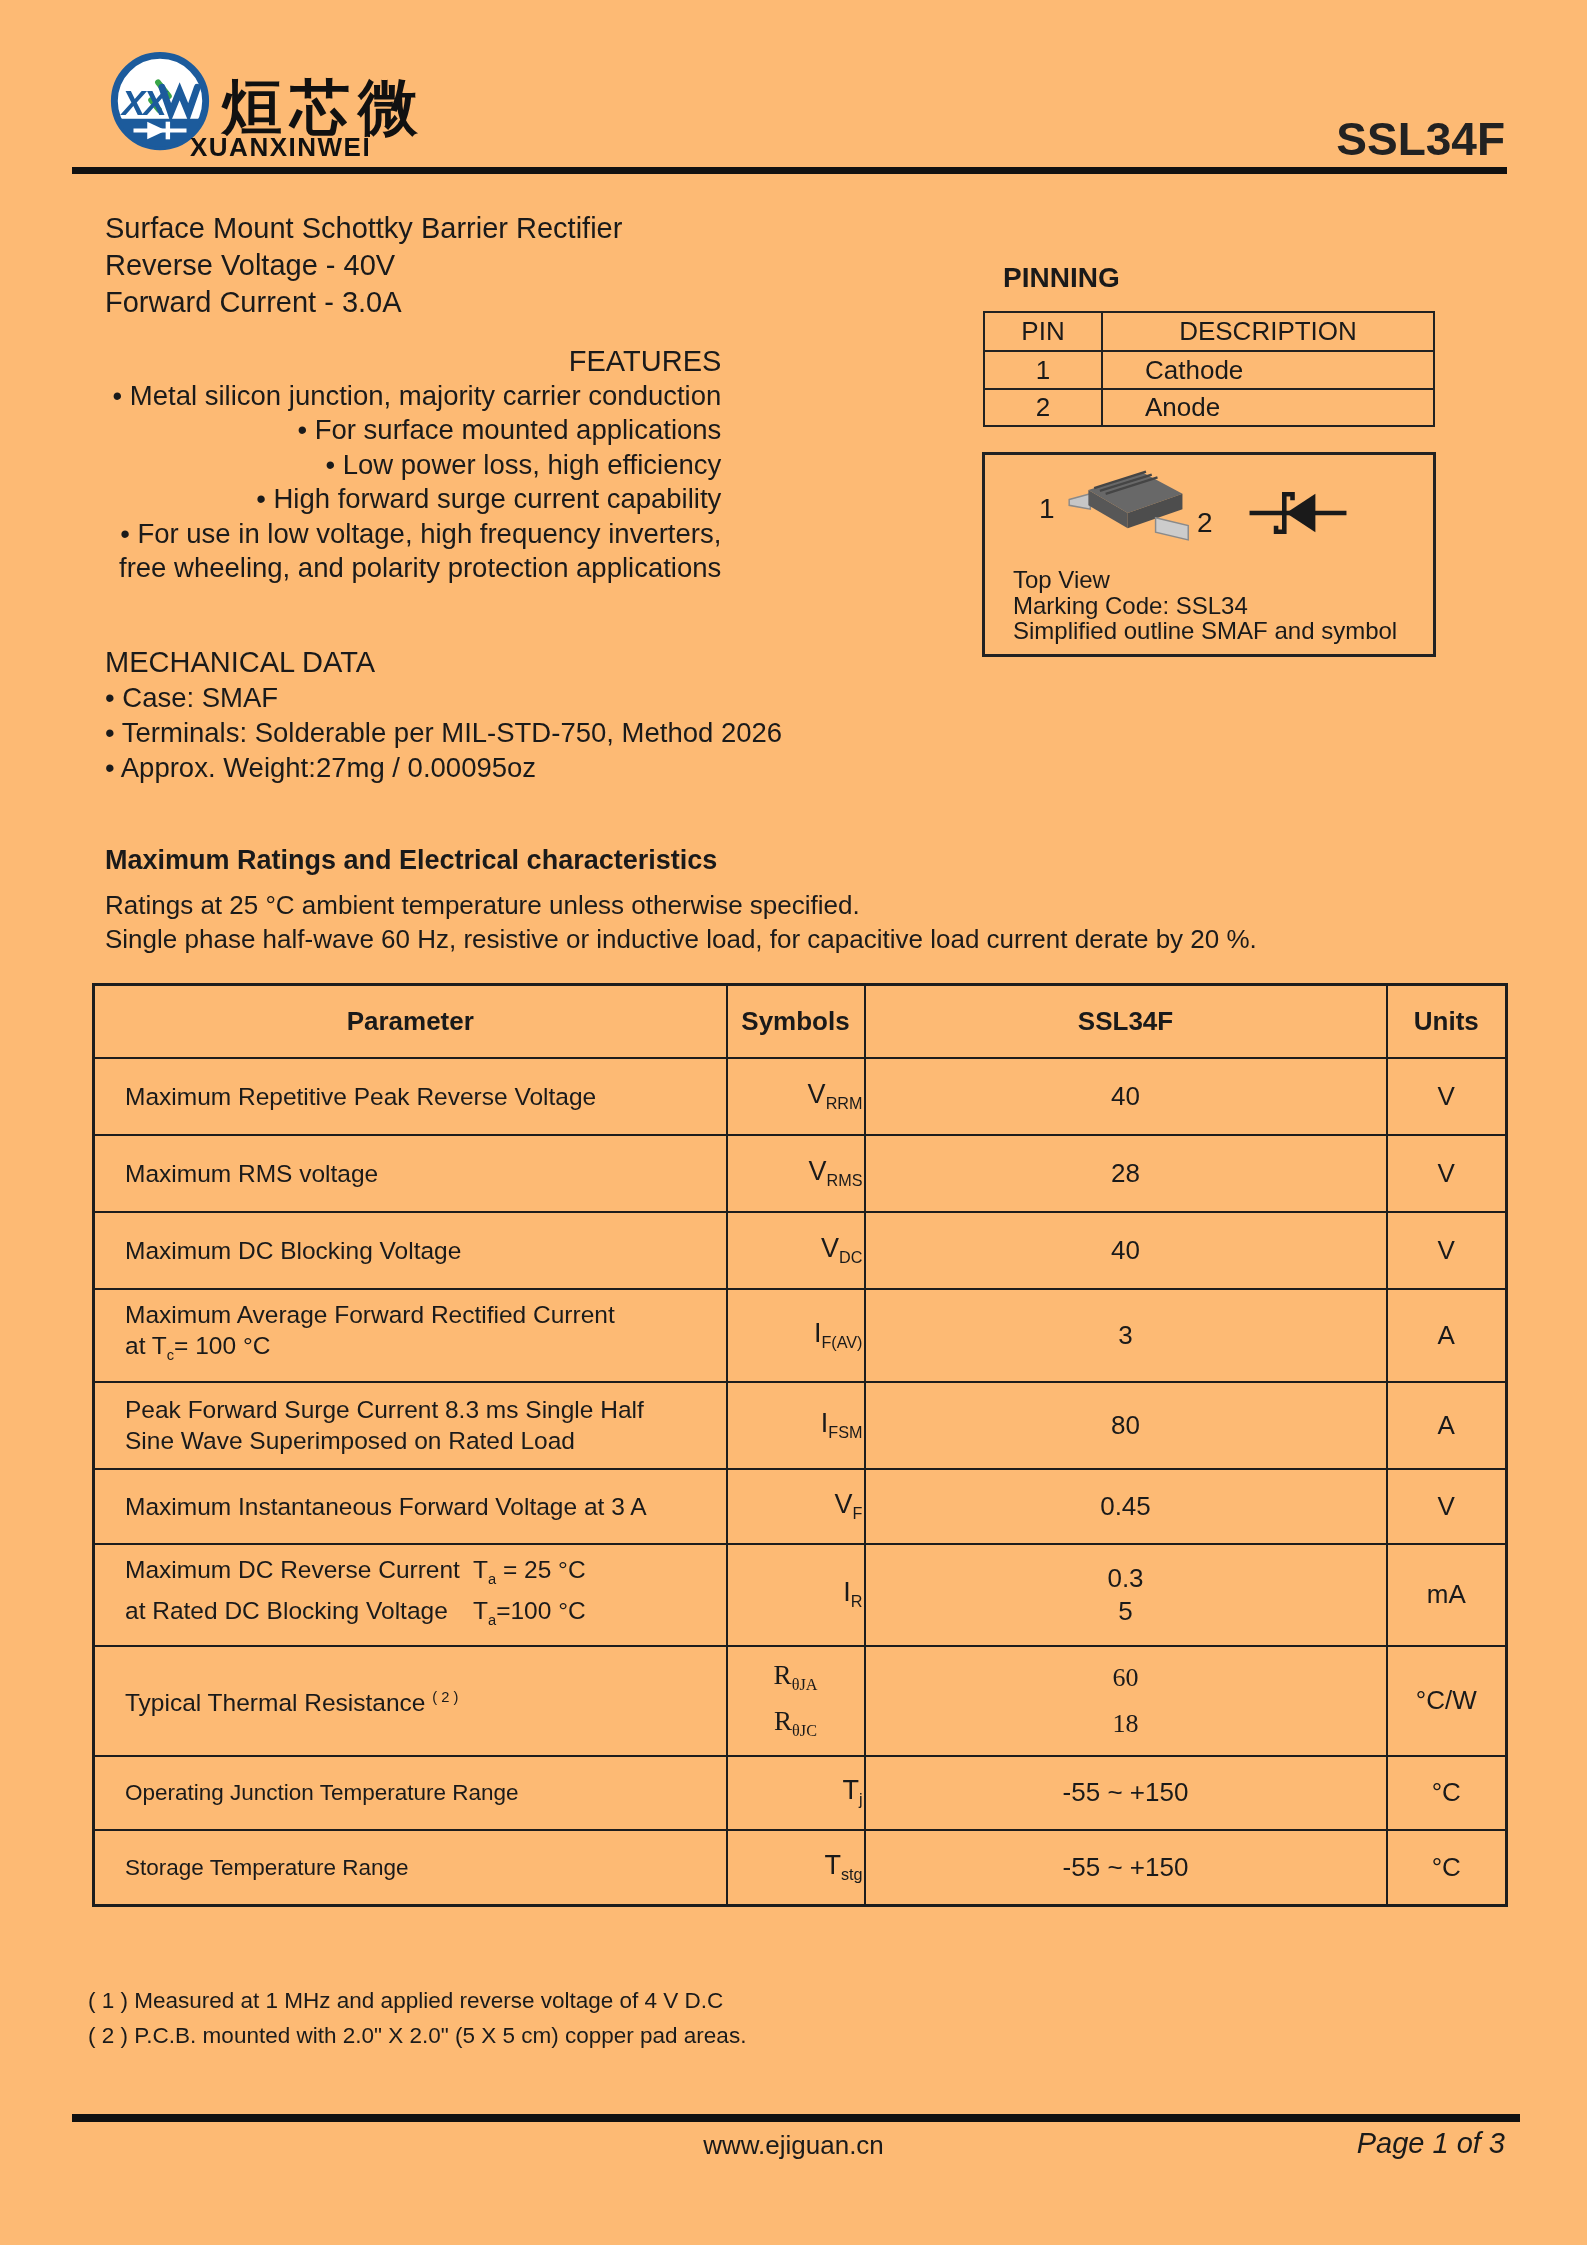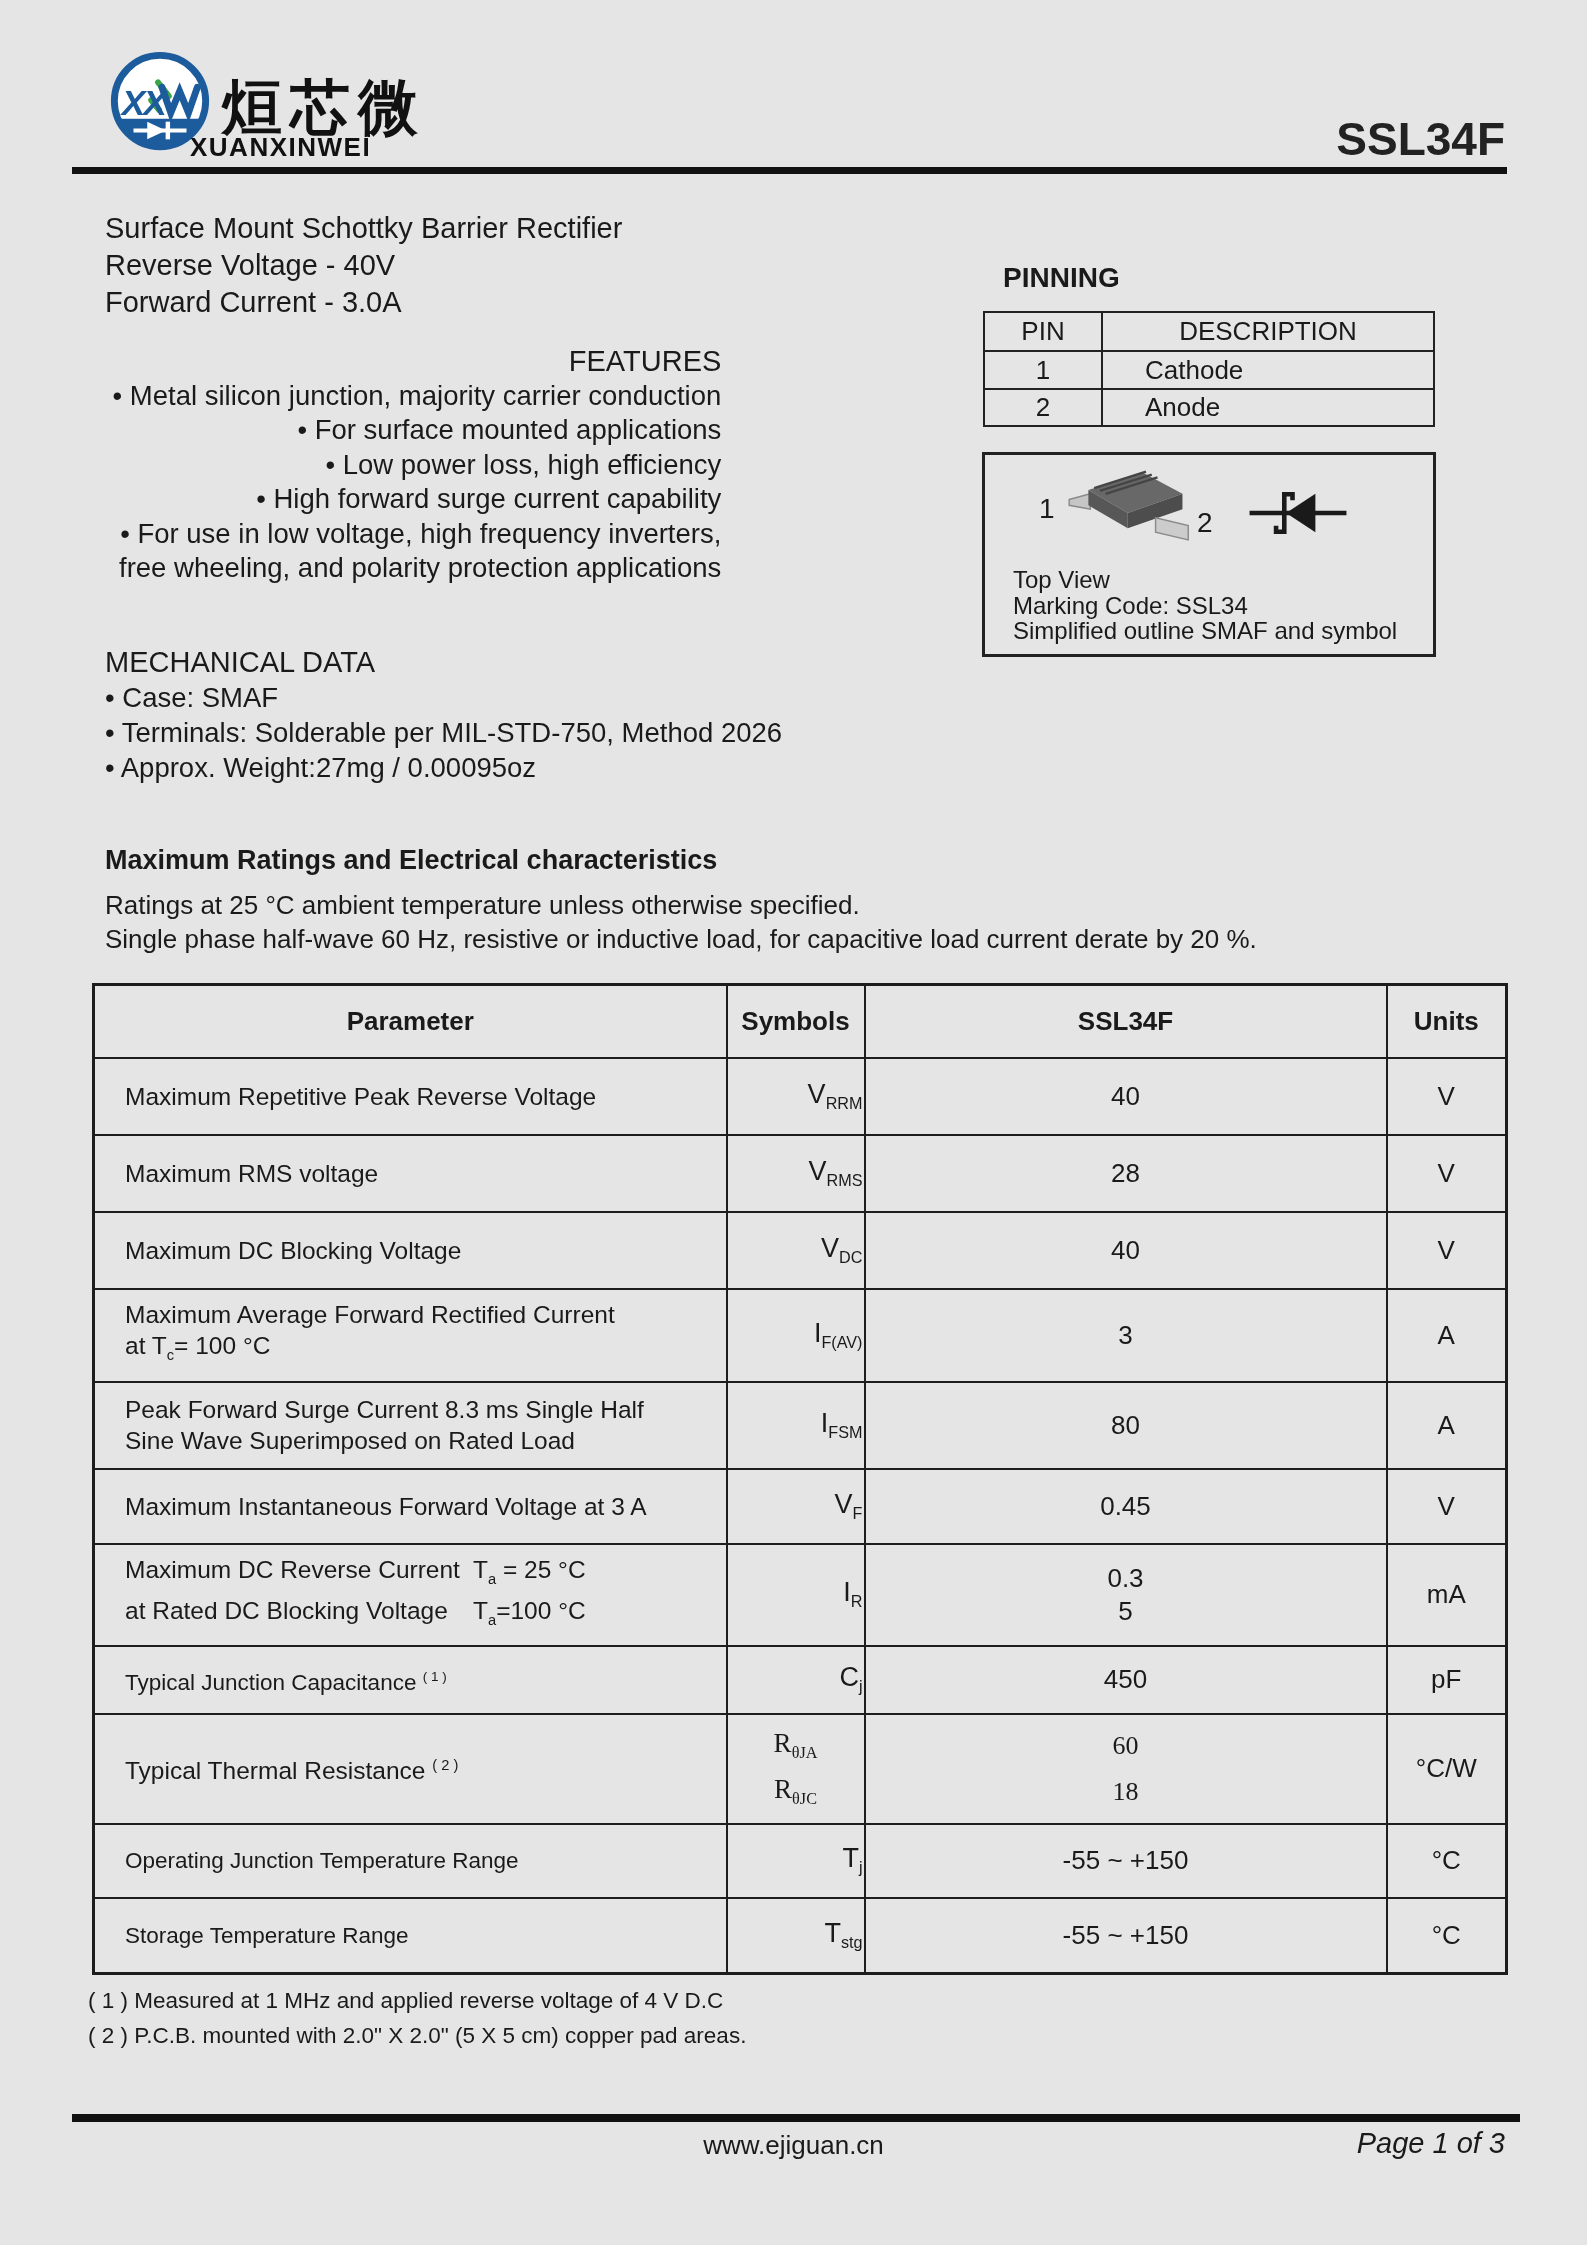--- a/index.html
+++ b/index.html
@@ -1,17 +1,17 @@
 <!DOCTYPE html>
 <html><head>
 <meta charset="utf-8">
 <style>
   html,body{margin:0;padding:0;background:#fff;}
   .page{
-    position:relative;width:1587px;height:2245px;background:#e5e5e5;
+    position:relative;width:1587px;height:2245px;background:#fdba74;
     font-family:"Liberation Sans",sans-serif;color:#1a1a1a;overflow:hidden;
   }
   
   .logo{position:absolute;left:106px;top:50px;width:108px;height:108px;}
   .brand-cn{position:absolute;left:222px;top:68px;font-size:60px;font-weight:bold;letter-spacing:8px;color:#111;}
   .brand-en{position:absolute;left:190px;top:132px;font-size:26px;font-weight:bold;letter-spacing:1.5px;color:#111;}
   .part-number{position:absolute;right:82px;top:112px;font-size:46px;font-weight:bold;color:#222;}
   .header-rule{position:absolute;left:72px;top:167px;width:1435px;height:7px;background:#111;}
   
   .intro{position:absolute;left:105px;top:210px;font-size:29px;line-height:37px;}
@@ -231,26 +231,20 @@
         </div>
       </td>
       <td class="sym"><span>I</span><sub>R</sub></td>
       <td class="val">
         <div>0.3</div>
         <div>5</div>
       </td>
       <td class="unit">mA</td>
     </tr>
 
-    <tr style="height:68px">
-      <td class="param sm"><span>Typical Junction Capacitance</span> <sup>( 1 )</sup></td>
-      <td class="sym"><span>C</span><sub>j</sub></td>
-      <td class="val">450</td>
-      <td class="unit">pF</td>
-    </tr>
 
     <tr style="height:110px">
       <td class="param"><span>Typical Thermal Resistance</span> <sup>( 2 )</sup></td>
       <td class="sym">
         <div class="stack">
           <span><span>R</span><sub>θJA</sub></span>
           <span><span>R</span><sub>θJC</sub></span>
         </div>
       </td>
       <td class="val">

